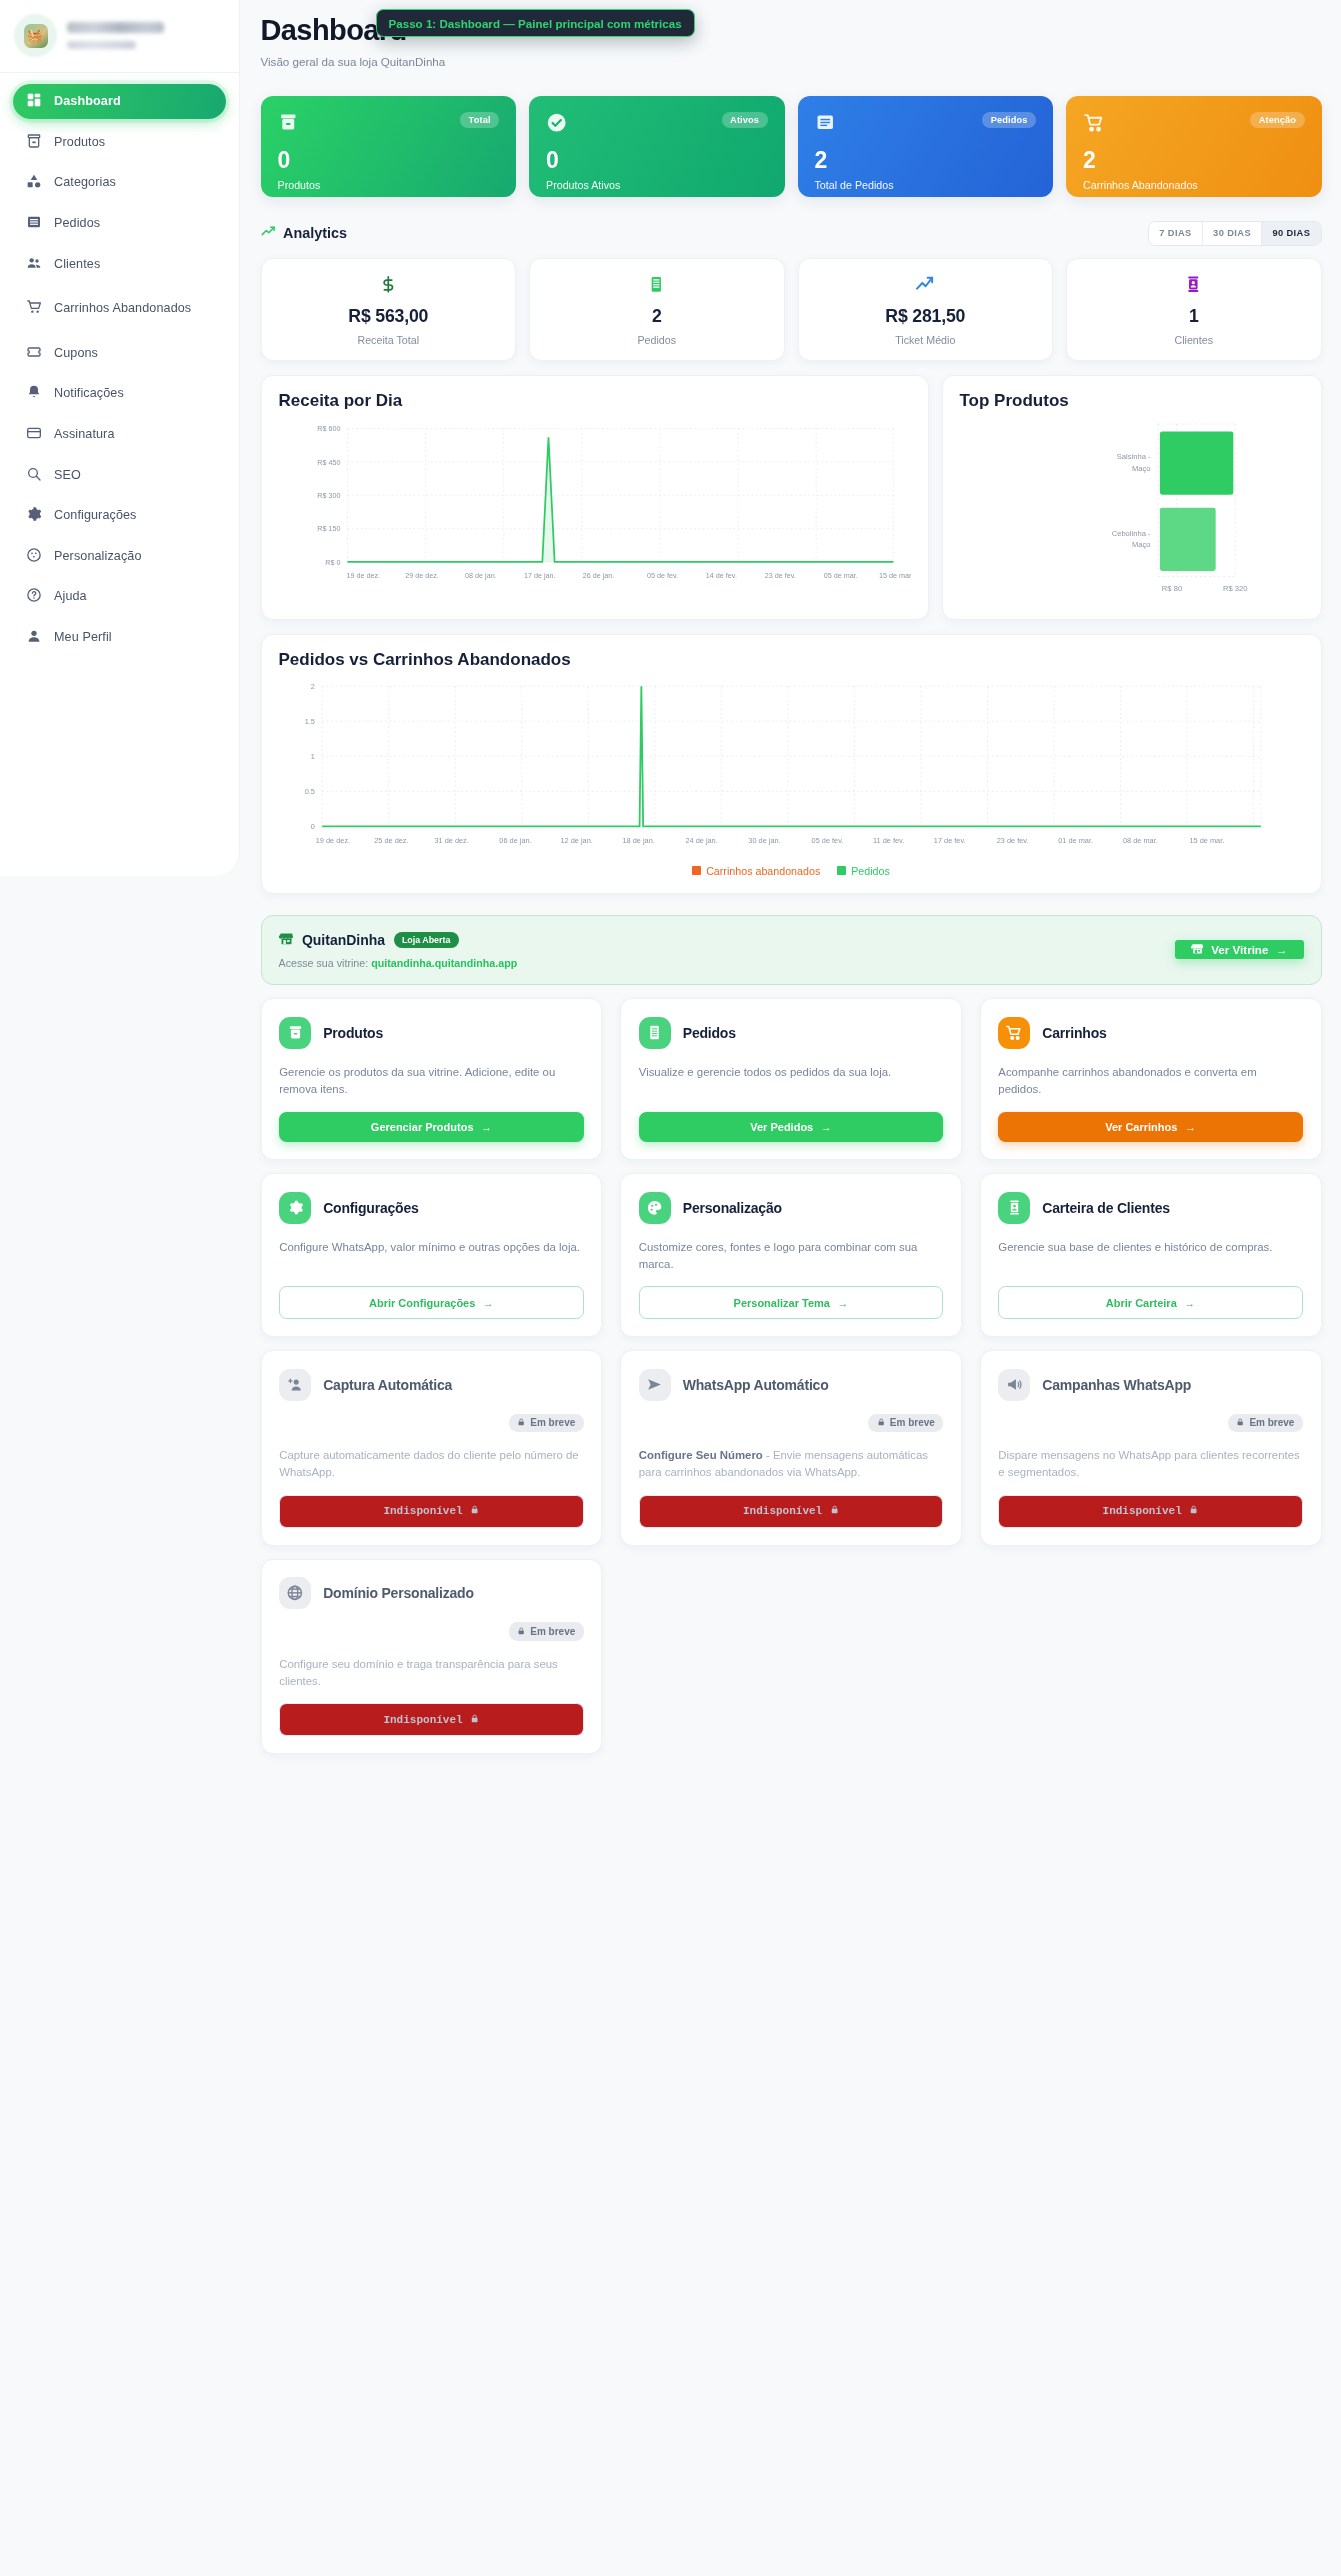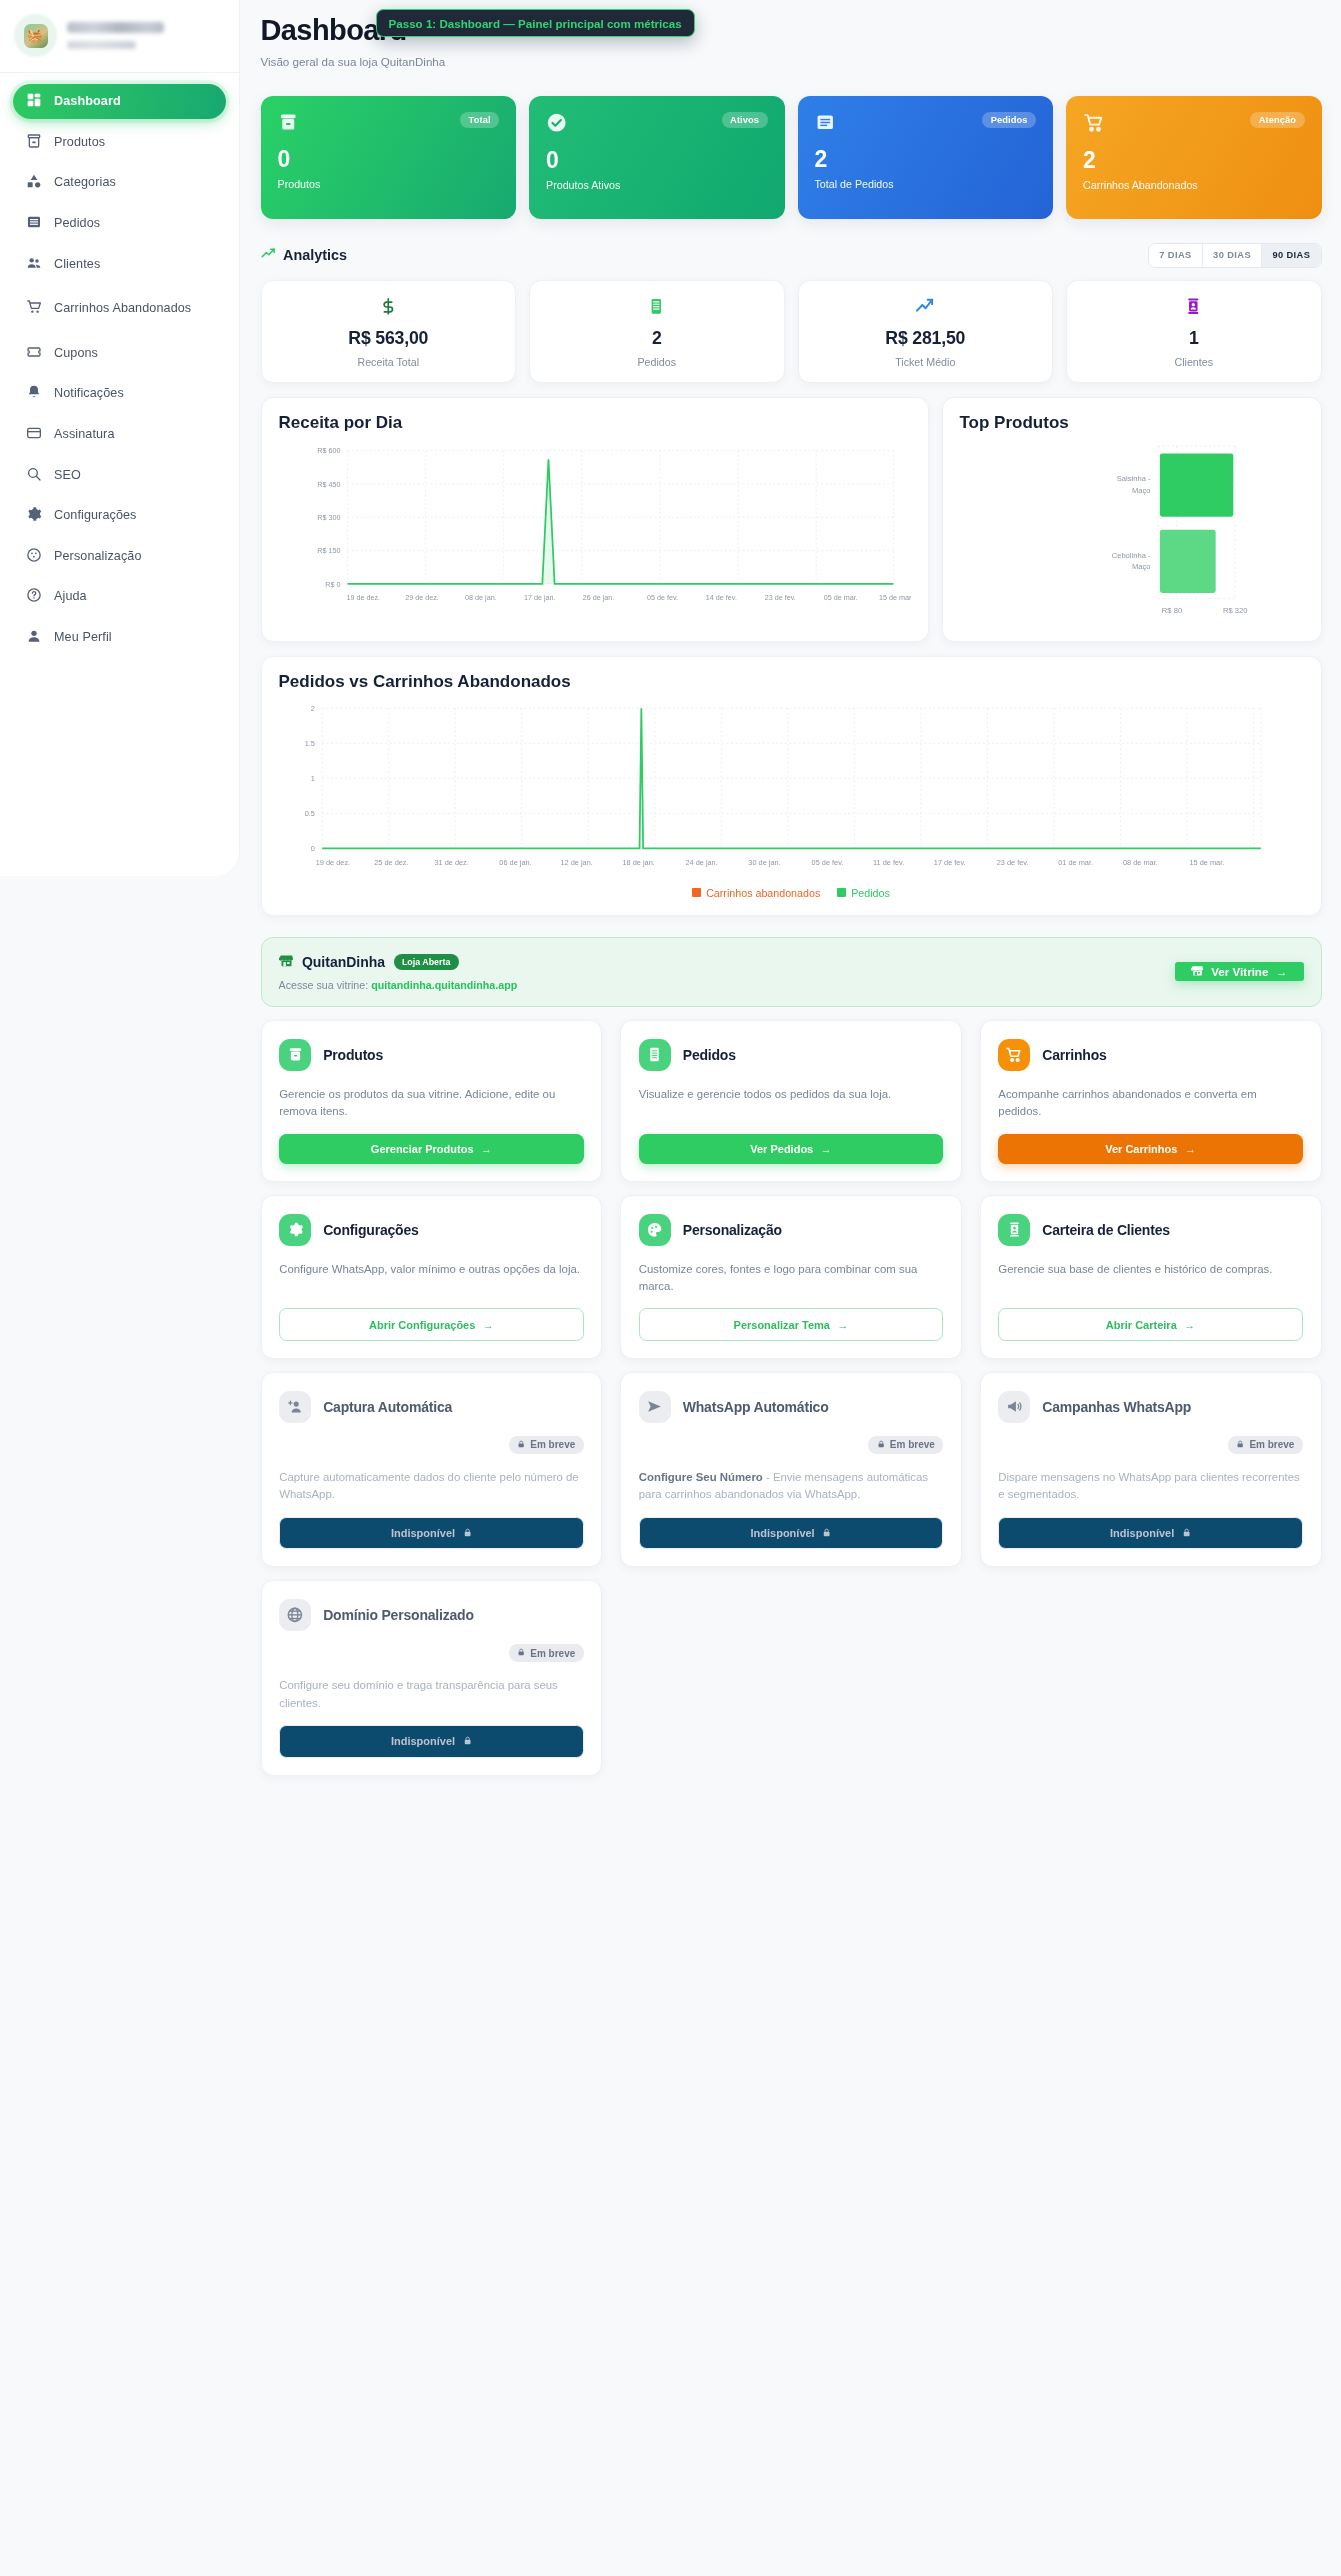--- a/index.html
+++ b/index.html
@@ -82,23 +82,23 @@
     position: absolute; left: 115px; top: -5.6px;
     background: #1f2937; border: 1.9px solid #2fd472;
     border-radius: 7.5px; padding: 6.5px 12px;
     color: #2fd472; font-size: 11.6px; font-weight: 600; white-space: nowrap;
     box-shadow: 0 5.6px 17px rgba(16,26,40,.28);
   }
 
   
   .stats { display: grid; grid-template-columns: repeat(4,1fr); gap: 13px; margin-top: 24px; }
   .stat {
-    border-radius: 12px; padding: 16px 17px 28px 17px;
+    border-radius: 12px; padding: 16px 17px 6px 17px;
     color: #fff; min-height: 97px;
-    display: flex; flex-direction: column; justify-content: flex-start;
+    display: flex; flex-direction: column; justify-content: space-between;
     box-shadow: 0 4.7px 15px rgba(22,40,70,.08);
   }
   .stat-top { display: flex; align-items: flex-start; justify-content: space-between; }
   .stat .badge {
     background: rgba(255,255,255,.24);
     border-radius: 10.2px; padding: 2.8px 8.4px;
     font-size: 9.3px; font-weight: 700; letter-spacing: 0.1px;
   }
   .stat .num { font-size: 23px; font-weight: 800; line-height: 1; margin-top: 13px; }
   .stat .cap { font-size: 10.7px; margin-top: 6.5px; opacity: .95; }
@@ -193,21 +193,21 @@
   .qa-desc b { color: #67748a; }
   .qa-btn {
     border-radius: 7.5px; padding: 9.3px 0; text-align: center; margin-top: 13px;
     font-size: 11px; font-weight: 700; cursor: pointer;
     display: flex; align-items: center; justify-content: center; gap: 7.5px;
     font-family: inherit; border: 0;
   }
   .qa-btn.solid-green { background: #2ecc63; color: #fff; box-shadow: 0 3.7px 9.3px rgba(46,204,99,.3); }
   .qa-btn.solid-orange { background: #ec7405; color: #fff; box-shadow: 0 3.7px 9.3px rgba(236,116,5,.3); }
   .qa-btn.ghost { background: #fff; color: #2ebd5e; border: 0.9px solid #a9e5c0; }
-  .qa-btn.disabled { background: #0c4a6e; color: #bdc4cf; border: 0.9px solid #e9ecf1; cursor: default; }
+  .qa-btn.disabled { background: #b91c1c; color: #bdc4cf; border: 0.9px solid #e9ecf1; cursor: default; font-family: Liberation Mono, monospace; }
   .soon {
     align-self: flex-end; background: #e9ebef; color: #6a7487;
     font-size: 10px; font-weight: 700; padding: 3.7px 8.4px; border-radius: 8.4px;
     display: inline-flex; align-items: center; gap: 4.7px; margin-top: 13px;
   }
   .qa-grid.last { grid-template-columns: repeat(3,1fr); }
 </style>
 </head>
 <body>
 

